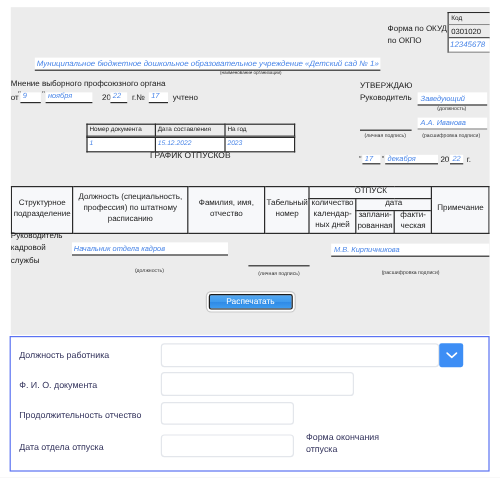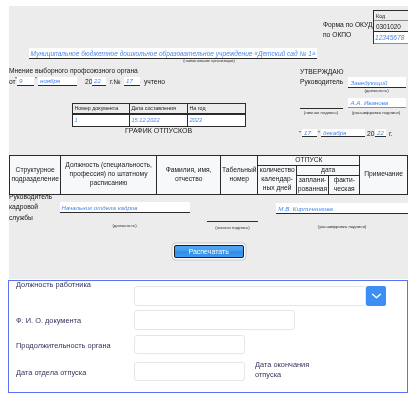--- a/index.html
+++ b/index.html
@@ -185,31 +185,31 @@
   <div class="abs hrcap3">(расшифровка подписи)</div>
 
   <div class="printbtn">
     <span>Распечатать</span>
   </div>
 
  </div>
 </div>
 
 <div class="formpanel"></div>
-  <div class="flabel" style="left:16px;top:280px;">Должность работника</div>
+  <div class="flabel" style="left:16px;top:291px;">Должность работника</div>
   <div class="finput" style="left:134px;top:286px;width:232px;height:20px;"></div>
   <div class="ddbtn" style="left:366px;top:286px;width:20px;height:20px;">
     <svg width="11" height="10" viewBox="0 0 11 10">
       <path d="M1.6 3.3 L5.5 6.8 L9.4 3.3" fill="none" stroke="#ffffff" stroke-width="1.35" stroke-linecap="round" stroke-linejoin="round"></path>
     </svg>
   </div>
 
   <div class="flabel" style="left:16px;top:315.5px;">Ф. И. О. документа</div>
   <div class="finput" style="left:134px;top:310px;width:161px;height:20px;"></div>
 
-  <div class="flabel" style="left:16px;top:340.5px;">Продолжительность органа</div>
+  <div class="flabel" style="left:16px;top:340.5px;">Продолжительность отчество</div>
   <div class="finput" style="left:134px;top:335px;width:111px;height:19px;"></div>
 
   <div class="flabel" style="left:16px;top:367.5px;">Дата отдела отпуска</div>
   <div class="finput" style="left:134px;top:362px;width:111px;height:19px;"></div>
 
-  <div class="flabel" style="left:255px;top:359.5px;">Дата окончания</div>
+  <div class="flabel" style="left:255px;top:359.5px;">Форма окончания</div>
   <div class="flabel" style="left:255px;top:369.5px;text-align:right;">отпуска</div>
 
 </body></html>

